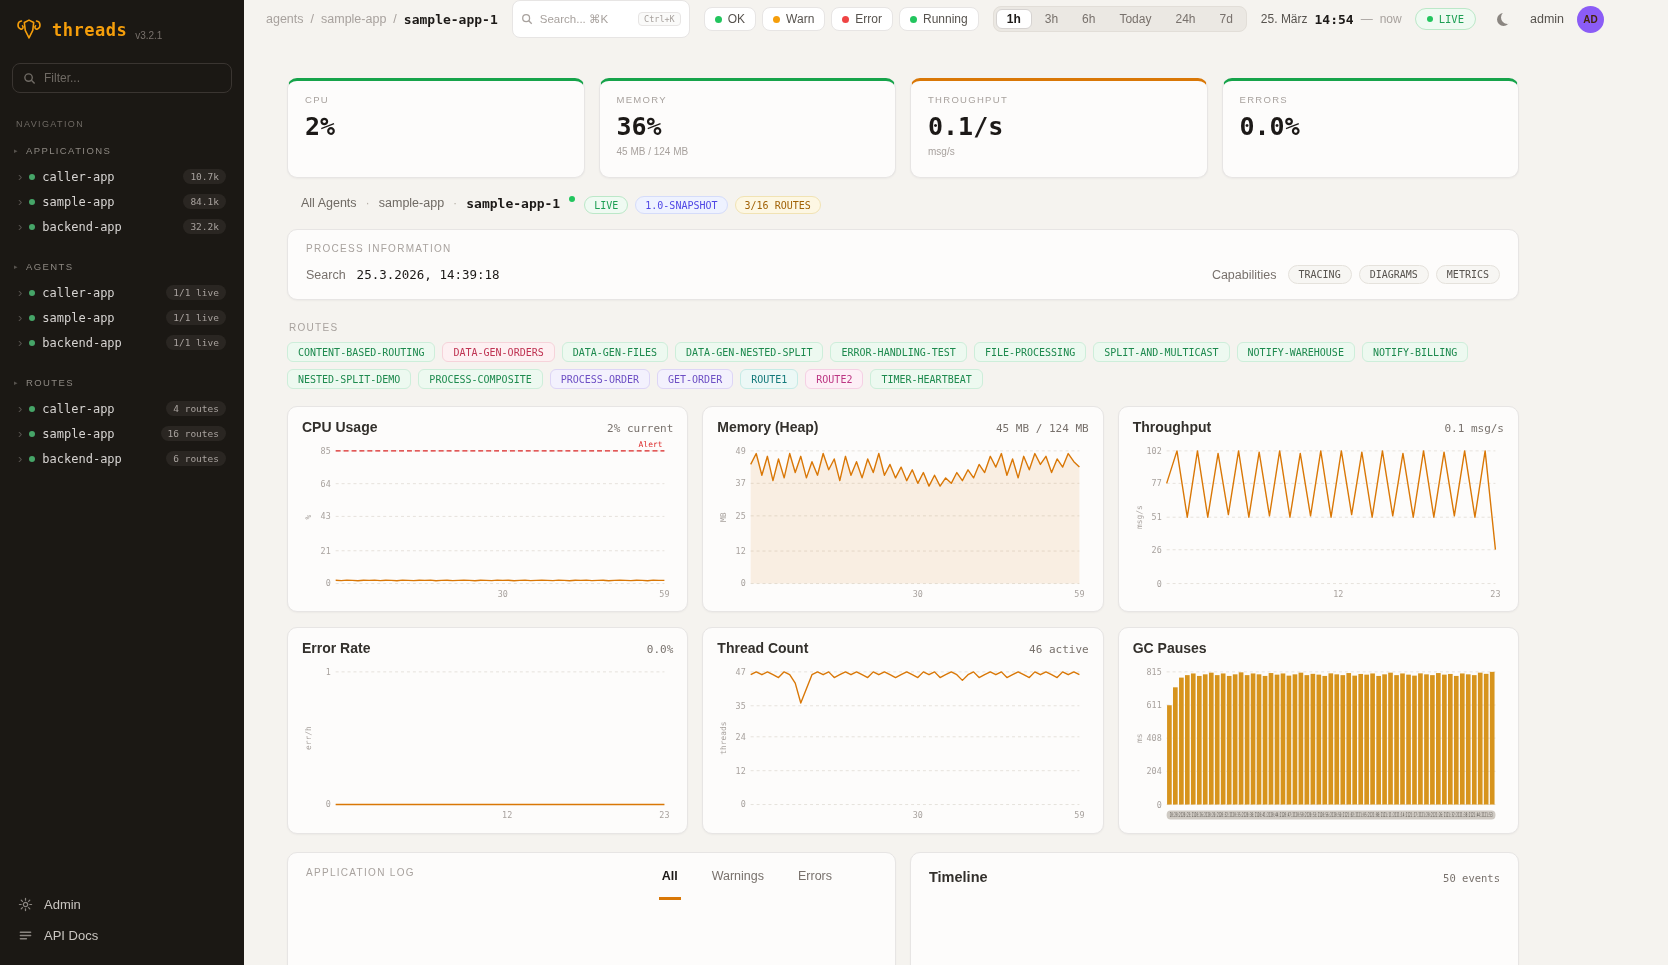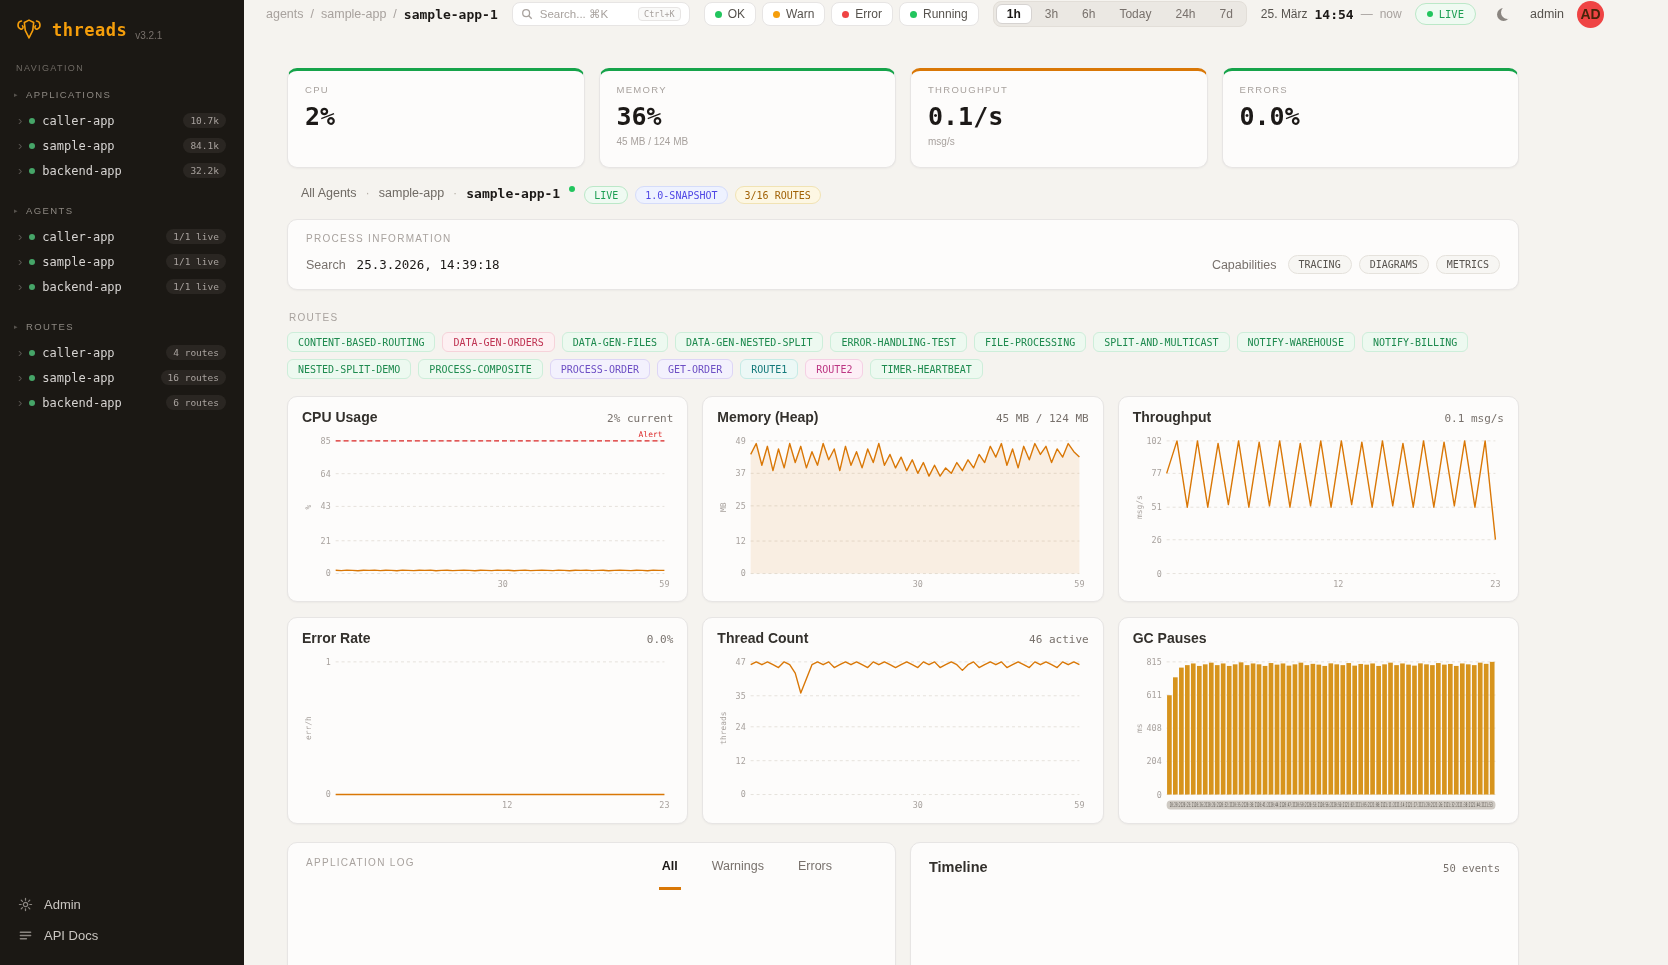--- a/index.html
+++ b/index.html
@@ -25,38 +25,38 @@
   .side-item .badge{margin-left:auto;background:#2a2622;color:#a8a29e;font-family:"DejaVu Sans Mono",monospace;font-size:9.5px;padding:2px 7px;border-radius:9px;white-space:nowrap;}
   .sidebar-footer{margin-top:auto;display:flex;flex-direction:column;gap:16px;padding:6px 6px 4px;}
   .footer-item{display:flex;align-items:center;gap:11px;color:#c9c5c0;font-size:13px;cursor:pointer;}
 
   
   .main{flex:1;display:flex;flex-direction:column;}
   .topbar{height:44px;display:flex;align-items:center;gap:14px;padding:0 123px 0 22px;}
   .breadcrumb{display:flex;align-items:center;gap:7px;font-size:12.5px;color:#a8a29e;white-space:nowrap;}
   .bc-link{cursor:pointer;}
   .bc-current{color:#1c1917;font-weight:bold;font-family:"DejaVu Sans Mono",monospace;font-size:13px;}
-  .search{width:178px;height:24px;background:#fff;border:1px solid #e7e5e4;border-radius:8px;display:flex;align-items:center;gap:7px;padding:0 8px;color:#a8a29e;font-size:11.5px;cursor:text;flex:none;}
+  .search{width:178px;height:38px;background:#fff;border:1px solid #e7e5e4;border-radius:8px;display:flex;align-items:center;gap:7px;padding:0 8px;color:#a8a29e;font-size:11.5px;cursor:text;flex:none;}
   .kbd{margin-left:auto;border:1px solid #e7e5e4;border-radius:4px;font-size:8.5px;padding:1px 5px;color:#a8a29e;background:#fafaf9;font-family:"DejaVu Sans Mono",monospace;}
   .status-group{display:flex;gap:6px;}
   .status-chip{display:flex;align-items:center;gap:6px;background:#fff;border:1px solid #e7e5e4;border-radius:8px;padding:4px 10px;font-size:12px;color:#57534e;cursor:pointer;}
   .status-dot{width:7px;height:7px;border-radius:50%;}
   .range-group{display:flex;background:#ebe8e3;border:1px solid #e2ded8;border-radius:8px;padding:2px;gap:2px;}
   .range-item{padding:3px 11px;font-size:12px;color:#78716c;border-radius:6px;cursor:pointer;white-space:nowrap;}
   .range-item.active{background:#fff;border:1px solid #d6d3d1;color:#1c1917;font-weight:bold;padding:2px 10px;}
   .tb-right{margin-left:auto;display:flex;align-items:center;gap:13px;}
   .datetime{display:flex;align-items:center;gap:7px;font-size:12px;color:#57534e;white-space:nowrap;}
   .dt-time{font-weight:bold;color:#1c1917;font-size:13px;}
   .dt-sep,.dt-end{color:#a8a29e;}
   .live-pill{display:flex;align-items:center;gap:6px;border:1px solid #bbe8c8;background:#effaf2;color:#1d9f54;border-radius:999px;padding:4px 11px;font-size:10.5px;font-family:"DejaVu Sans Mono",monospace;cursor:pointer;}
   .live-dot{width:6px;height:6px;border-radius:50%;background:#22c55e;}
   .moon-btn{width:28px;height:28px;border-radius:50%;border:none;background:transparent;display:flex;align-items:center;justify-content:center;cursor:pointer;}
   .crescent{width:13px;height:13px;border-radius:50%;box-shadow:inset 4px -2px 0 0 #8a8580;}
   .user{font-size:12.5px;color:#57534e;}
-  .avatar{width:27px;height:27px;border-radius:50%;background:#ef4444;color:#46240a;font-size:14px;font-weight:bold;display:flex;align-items:center;justify-content:center;cursor:pointer;}
+  .avatar{width:27px;height:27px;border-radius:50%;background:#8b5cf6;color:#46240a;font-size:10px;font-weight:bold;display:flex;align-items:center;justify-content:center;cursor:pointer;}
 
   
   .content{margin:40px 0 0 43px;width:1232px;}
   .stats-row{display:flex;gap:14px;margin-bottom:18px;}
   .stat-card{flex:1;background:#fdfcfb;border:1px solid #e7e5e4;border-top:3px solid #16a34a;border-radius:10px;padding:13px 17px;height:100px;box-shadow:0 1px 2px rgba(28,25,23,.04);}
   .stat-label{font-size:9.5px;letter-spacing:1.3px;color:#a8a29e;margin-bottom:7px;}
   .stat-value{font-family:"DejaVu Sans Mono",monospace;font-size:25px;font-weight:bold;color:#1c1917;}
   .stat-sub{font-size:10px;color:#a8a29e;margin-top:5px;}
 
   .agent-line{display:flex;align-items:flex-start;gap:9px;font-size:12.5px;color:#6f6a64;margin:0 14px 15px;}
@@ -109,20 +109,27 @@
         <g fill="none" stroke="#f59e0b" stroke-width="1.7" stroke-linecap="round" stroke-linejoin="round">
           <path d="M8 5 C3.5 5.5 3 12 7 13.5 C9.5 14.3 10.5 11.5 9 10"></path>
           <path d="M24 5 C28.5 5.5 29 12 25 13.5 C22.5 14.3 21.5 11.5 23 10"></path>
           <path d="M11 6.5 L16 4 L21 6.5 L20 15 L16 23 L12 15 Z"></path>
         </g>
       </svg>
       <span class="logo-text">threads</span>
       <span class="logo-ver">v3.2.1</span>
     </div>
 
+    <div class="filter-box">
+      <svg viewBox="0 0 14 14" width="13" height="13">
+          <circle cx="6" cy="6" r="4" fill="none" stroke="currentColor" stroke-width="1.5"></circle>
+          <path d="M9 9 L12.5 12.5" stroke="currentColor" stroke-width="1.5"></path>
+        </svg>
+      <span>Filter...</span>
+    </div>
 
     <div class="nav-label">NAVIGATION</div>
     <div id="sidebar-sections">
         <div class="side-section">
           <div class="side-header">
             <span class="side-caret">▸</span>
             <span>APPLICATIONS</span>
           </div>
           <div class="side-item">
             <span class="chev">›</span>

